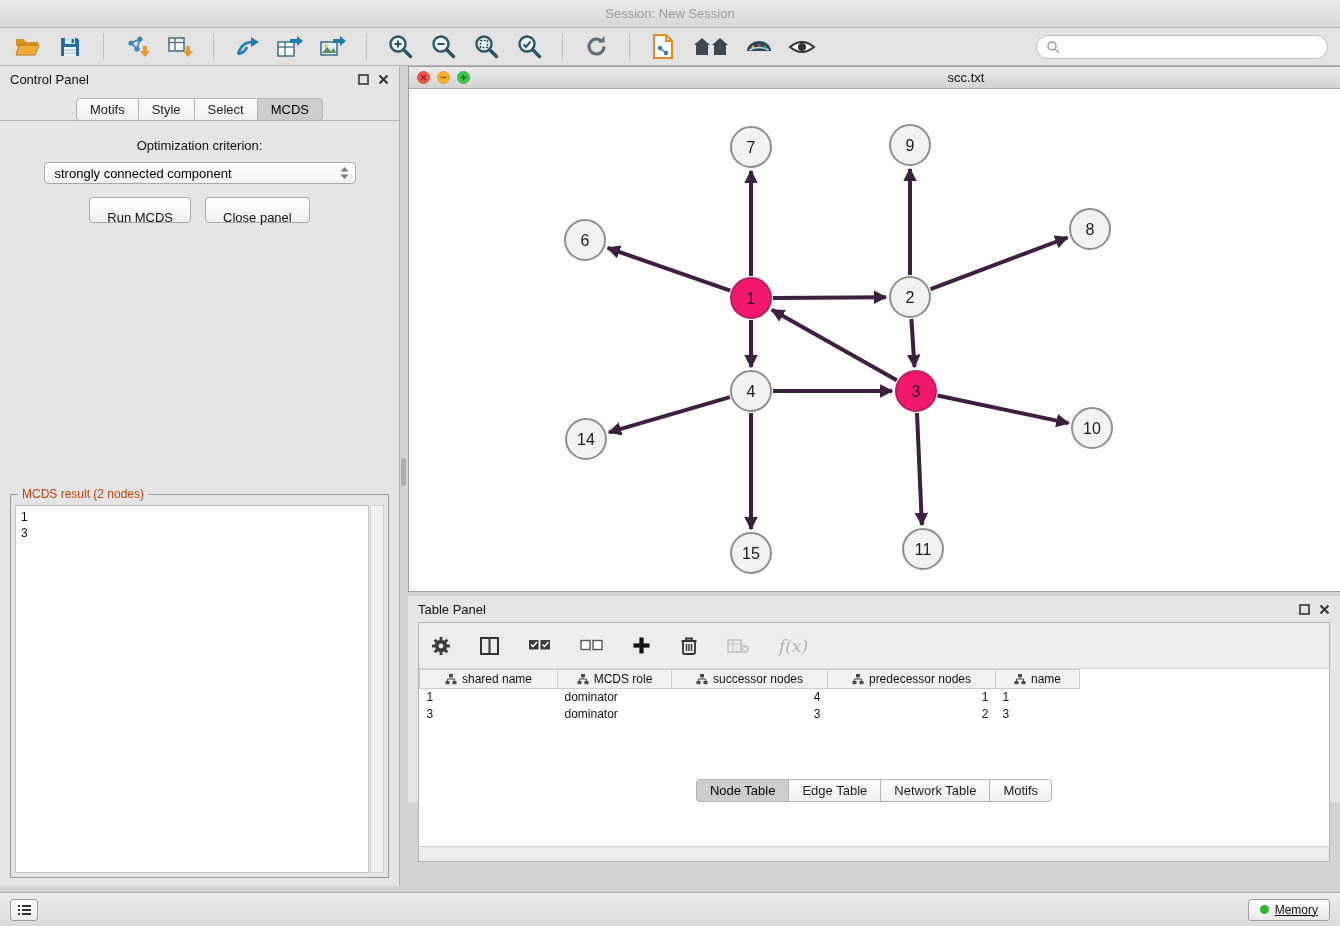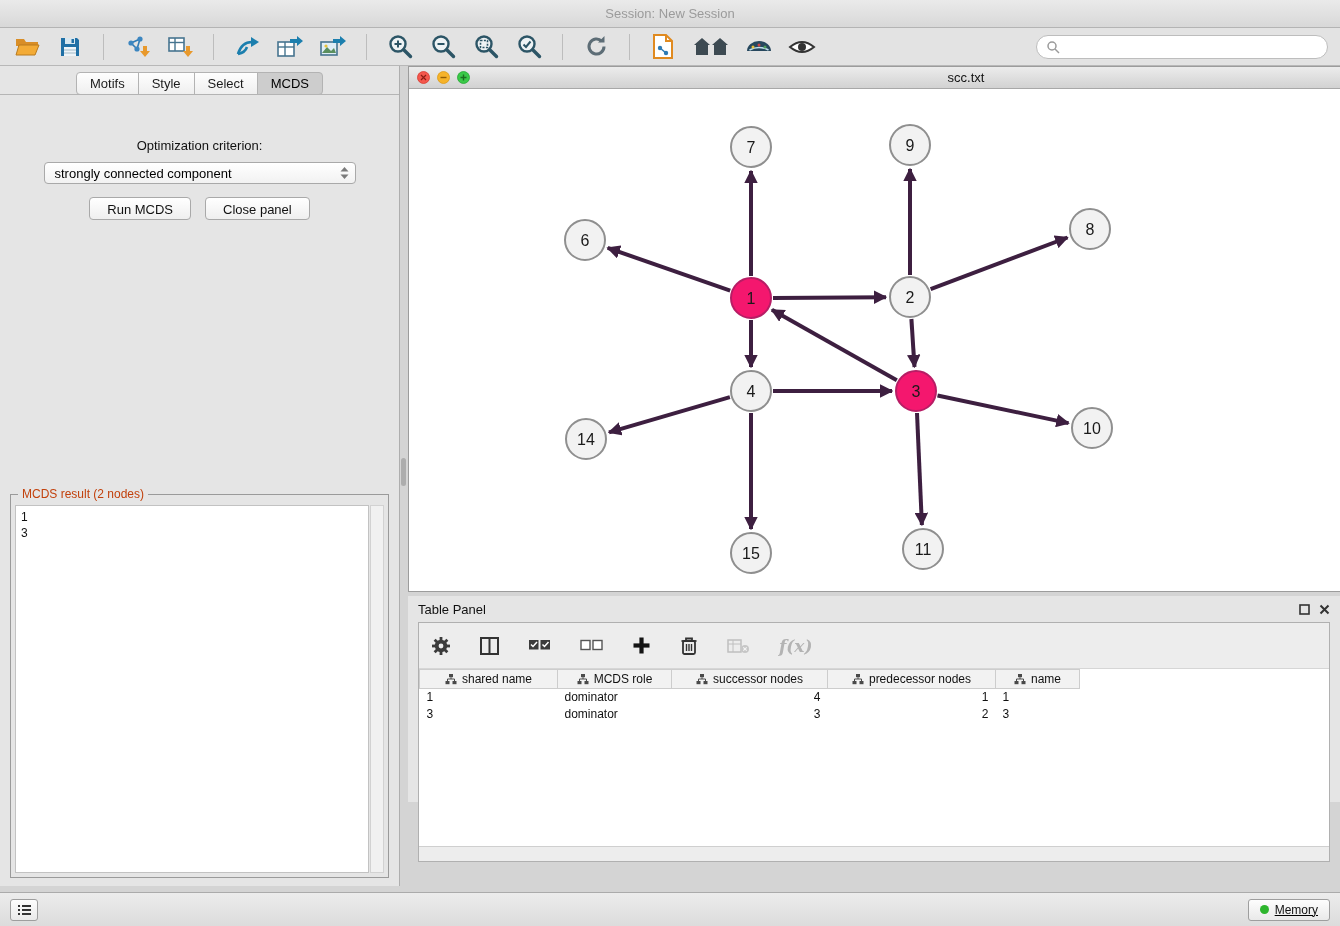--- a/index.html
+++ b/index.html
@@ -39,21 +39,21 @@
   .cp-tab:first-child, .bt-tab:first-child { border-radius:4px 0 0 4px; margin-left:0; }
   .cp-tab:last-child, .bt-tab:last-child { border-radius:0 4px 4px 0; }
   .cp-tab.active, .bt-tab.active { background:#cdcdcd; color:#000000; }
   .cp-content { position:absolute; left:0; right:0; top:54px; bottom:0; }
   .opt-label { text-align:center; margin-top:18px; font-size:13px; color:#111; }
   .dropdown { margin:9px auto 0 auto; width:312px; height:22px; border:1px solid #a9a9a9;
     border-radius:4px; background:linear-gradient(#ffffff,#f2f2f2); display:flex;
     align-items:center; padding:0 5px 0 10px; font-size:13px; cursor:pointer; }
   .dropdown .dd-arrows { margin-left:auto; }
   .btn-row { margin-top:13px; display:flex; justify-content:center; gap:14px; }
-  .ui-btn { height:23px; padding:4px 17px; border:1px solid #a9a9a9; border-radius:4px;
+  .ui-btn { height:23px; padding:12px 17px; border:1px solid #a9a9a9; border-radius:4px;
     background:linear-gradient(#ffffff,#efefef); font-size:13px; cursor:pointer;
     font-family:"Liberation Sans",sans-serif; color:#111; }
   .result-box { position:absolute; left:10px; right:10px; top:374px; bottom:8px;
     border:1px solid #9a9a9a; background:#e5e5e5; }
   .result-title { position:absolute; top:-8px; left:7px; background:#e5e5e5;
     padding:0 4px; font-size:12px; color:#c2410c; }
   .result-inner { position:absolute; left:4px; right:19px; top:10px; bottom:4px;
     background:#fff; border:1px solid #c2c2c2; padding:3px 5px; font-size:12px;
     line-height:16px; color:#111; overflow:hidden; }
   .result-scroll { position:absolute; right:4px; top:10px; bottom:4px; width:14px;
@@ -72,21 +72,21 @@
     justify-content:center; font-size:13px; color:#111; }
   .traffic { position:absolute; left:8px; top:4px; display:flex; gap:7px; }
   .traffic svg { display:block; cursor:pointer; }
   .nw-canvas { position:absolute; left:0; right:0; top:22px; bottom:0; background:#fff; overflow:hidden; }
 
   
   #table-panel { position:absolute; left:408px; top:596px; width:932px; height:206px; background:#e5e5e5; }
   .table-region { position:absolute; left:10px; right:10px; top:26px; height:240px;
     border:1px solid #b0b0b0; background:#fff; overflow:hidden; }
   .tp-toolbar { height:46px; background:#ededed; border-bottom:1px solid #d6d6d6;
-    display:flex; align-items:center; padding:0 12px; gap:29px;font-weight:bold; }
+    display:flex; align-items:center; padding:0 12px; gap:29px; }
   .tp-icon { display:flex; align-items:center; justify-content:center; cursor:pointer; }
   .fx-label { font-family:"DejaVu Serif",serif; font-style:italic; color:#b3b3b3; font-size:17px; }
   .node-table { border-collapse:collapse; table-layout:fixed; width:100%; }
   .node-table th { background:#f2f2f2; border:1px solid #cdcdcd; font-weight:normal;
     font-size:12px; height:19px; padding:0 2px; color:#111; }
   .th-inner { display:flex; align-items:center; justify-content:center; gap:5px; }
   .node-table th.filler, .node-table td.filler { border:none; background:#fff; }
   .node-table td { font-size:12px; height:17px; padding:0 7px; color:#111; }
   .tp-scroll { position:absolute; left:0; right:0; bottom:0; height:15px;
     background:#ededed; border-top:1px solid #cfcfcf; }
@@ -242,20 +242,31 @@
   <div id="search-box">
     <svg width="14" height="14" viewBox="0 0 14 14">
         <circle cx="6" cy="6" r="4" fill="none" stroke="#9a9a9a" stroke-width="1.5"></circle>
         <line x1="9" y1="9" x2="13" y2="13" stroke="#9a9a9a" stroke-width="1.5"></line>
       </svg>
     <input id="search-input" placeholder="" style="">
   </div>
 </div>
 
 <div id="control-panel">
+  <div class="panel-header">
+    <span>Control Panel</span>
+    <span class="panel-btns">
+      <svg width="11" height="11" viewBox="0 0 11 11">
+          <rect x="1" y="1" width="9" height="9" fill="none" stroke="#333" stroke-width="1.6"></rect>
+        </svg>
+      <svg width="11" height="11" viewBox="0 0 11 11">
+          <path d="M1.5 1.5 L9.5 9.5 M9.5 1.5 L1.5 9.5" stroke="#333" stroke-width="2"></path>
+        </svg>
+    </span>
+  </div>
   <div class="cp-tabs">
       <div class="cp-tab">Motifs</div>
       <div class="cp-tab">Style</div>
       <div class="cp-tab">Select</div>
       <div class="cp-tab active">MCDS</div>
     </div>
   <div class="cp-content">
     <div class="opt-label">Optimization criterion:</div>
     <div class="dropdown">
       <span>strongly connected component</span>
@@ -525,20 +536,26 @@
             <td style="text-align: left;">dominator</td>
             <td style="text-align: right;">3</td>
             <td style="text-align: right;">2</td>
             <td style="text-align: left;">3</td>
             <td class="filler"></td>
           </tr>
         </tbody>
     </table>
     <div class="tp-scroll"></div>
   </div>
+  <div class="bt-tabs">
+      <div class="bt-tab active">Node Table</div>
+      <div class="bt-tab">Edge Table</div>
+      <div class="bt-tab">Network Table</div>
+      <div class="bt-tab">Motifs</div>
+    </div>
 </div>
 
 <div id="statusbar">
   <div class="sb-left-btn">
     <svg width="15" height="12" viewBox="0 0 15 12">
         <rect x="1" y="1" width="2" height="2" fill="#333"></rect>
         <rect x="5" y="1" width="9" height="2" fill="#333"></rect>
         <rect x="1" y="5" width="2" height="2" fill="#333"></rect>
         <rect x="5" y="5" width="9" height="2" fill="#333"></rect>
         <rect x="1" y="9" width="2" height="2" fill="#333"></rect>

